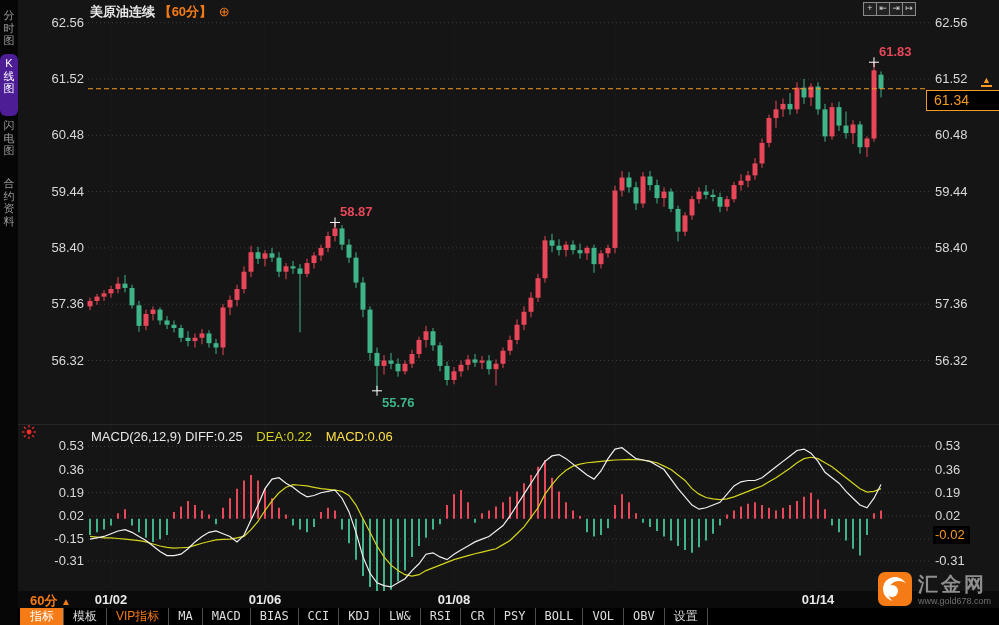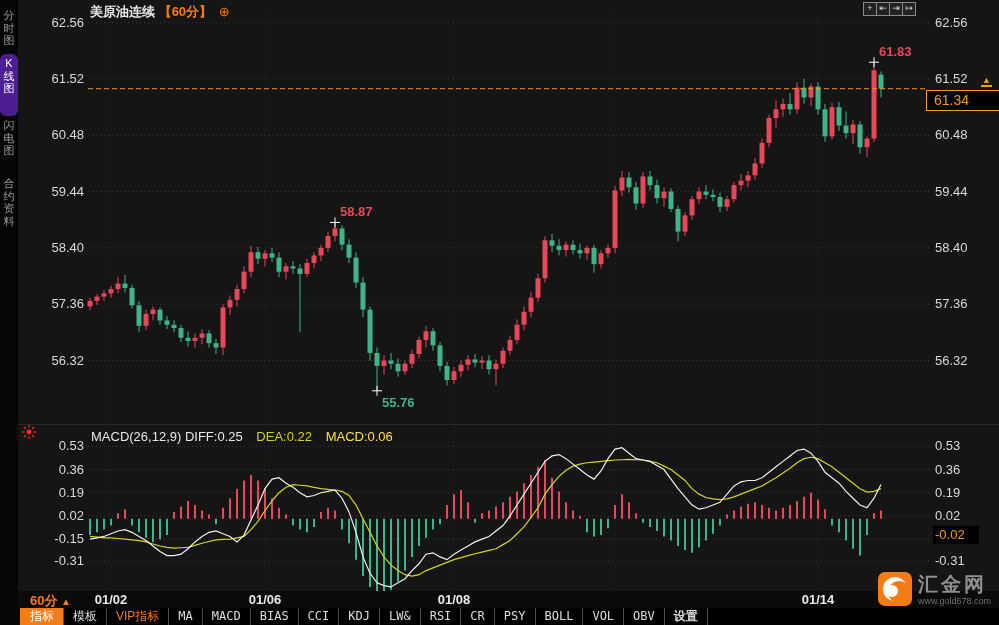--- a/index.html
+++ b/index.html
@@ -30,34 +30,34 @@
                   border:1px solid #f59a23;color:#f59a23;font-size:14px;line-height:19px;
                   padding-left:7px;z-index:4;}
   #axis-arrow{position:absolute;left:981px;top:76px;color:#f59a23;font-size:9px;z-index:4;
               border-bottom:2px solid #f59a23;line-height:9px;padding:0 1px;}
   
   #macd-legend{position:absolute;left:91px;top:429px;font-size:13px;z-index:3;}
   #macd-legend .w{color:#e8e8e8;}
   #macd-legend .y{color:#d4d41e;margin-left:10px;}
   #macd-legend .m{color:#fde047;margin-left:10px;}
   #macd-marker{position:absolute;left:933px;top:526px;background:#000;color:#f59a23;font-size:13px;
-               padding:1px 14px 2px 2px;z-index:4;}
+               padding:1px 5px 2px 2px;z-index:4;}
   #alert-icon{position:absolute;left:21px;top:424px;z-index:4;}
   
   #date-row{position:absolute;left:0;top:591px;width:999px;height:17px;background:#0b0b0b;z-index:5;}
   .date-label{position:absolute;top:1px;transform:translateX(-50%);font-size:13px;font-weight:bold;
               color:#e9e9e9;white-space:nowrap;}
   .date-label.hl{background:#000;color:#f59a23;font-weight:normal;padding:0 6px;}
   #period-label{position:absolute;left:30px;top:1px;color:#f57b17;font-size:13px;font-weight:bold;}
   #period-label .tri{font-size:10px;}
   #tab-row{position:absolute;left:0;top:608px;width:902px;height:17px;background:#000;z-index:5;
            display:flex;align-items:stretch;padding-left:20px;box-sizing:border-box;}
   .tab{font-size:12px;line-height:16px;color:#dcdcdc;padding:0 9px;border-left:1px solid #4d4d4d;
        cursor:pointer;white-space:nowrap;font-family:"DejaVu Sans Mono",monospace;}
-  .tab:last-child{border-right:1px solid #4d4d4d;font-weight:bold;}
+  .tab:last-child{border-right:1px solid #4d4d4d;}
   .tab.cn{font-family:"Liberation Sans",sans-serif;}
   .tab.active{background:#f57b17;color:#fff;border-color:#f57b17;}
   .tab.vip{color:#f57b17;}
   
   #logo{position:absolute;left:878px;top:572px;z-index:7;display:flex;}
   #logo-mark{width:34px;height:34px;background:#f57b17;border-radius:7px;position:relative;overflow:hidden;}
   #logo-mark .c1{position:absolute;left:5px;top:5px;width:24px;height:24px;background:#fff;border-radius:50%;}
   #logo-mark .c2{position:absolute;left:10px;top:9px;width:22px;height:22px;background:#f57b17;border-radius:50%;}
   #logo-mark .c3{position:absolute;left:8px;top:13px;width:12px;height:12px;background:#fff;border-radius:50%;}
   #logo-text{margin-left:6px;}

